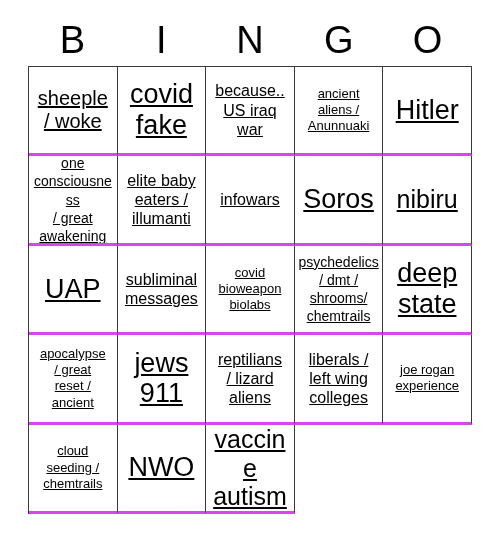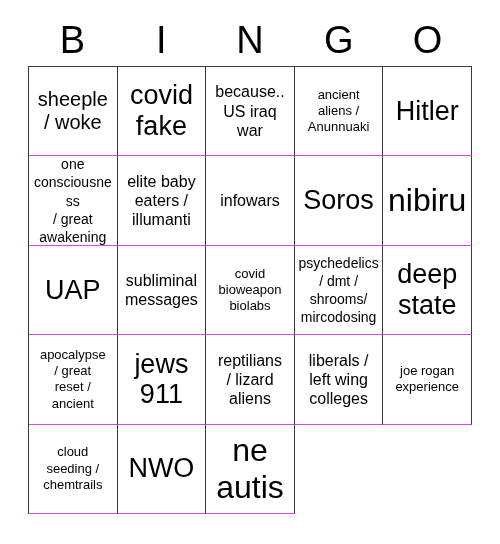--- a/index.html
+++ b/index.html
@@ -56,42 +56,43 @@
     grid-template-columns: repeat(5, 1fr);
     grid-template-rows: repeat(5, 1fr);
     border-top: 1px solid #3a3a3a;
     border-left: 1px solid #3a3a3a;
     box-sizing: border-box;
     background: #ffffff;
   }
 
   .bingo-cell {
     border-right: 1px solid #3a3a3a;
-    border-bottom: 1px solid #d946ef;
+    border-bottom: 3px solid #d946ef;
     box-sizing: border-box;
     display: flex;
     align-items: center;
     justify-content: center;
     text-align: center;
     padding: 2px 3px;
     overflow: hidden;
     background: #ffffff;
+    text-decoration: underline;
   }
 
   .cell-text {
     display: block;
     width: 100%;
     line-height: 1.12;
     word-wrap: break-word;
     white-space: pre-line;
   }
 
   
   .fs-xxl .cell-text { font-size: 27px; line-height: 1.14; }
-  .fs-xl  .cell-text { font-size: 32px; line-height: 1.14; }
+  .fs-xl  .cell-text { font-size: 25px; line-height: 1.14; }
   .fs-lg  .cell-text { font-size: 20px; line-height: 1.15; }
   .fs-md  .cell-text { font-size: 16px; line-height: 1.2;  }
   .fs-sm  .cell-text { font-size: 13px; line-height: 1.25; }
   .fs-xs  .cell-text { font-size: 14px; line-height: 1.3;  }
 </style>
 </head>
 <body>
 
 <div id="card-root">
 
@@ -154,21 +155,21 @@
       </div>
       <div class="bingo-cell fs-sm">
         <span class="cell-text">covid
 bioweapon
 biolabs</span>
       </div>
       <div class="bingo-cell fs-xs">
         <span class="cell-text">psychedelics
 / dmt /
 shrooms/
-mircodosing</span>
+chemtrails</span>
       </div>
       <div class="bingo-cell fs-xxl">
         <span class="cell-text">deep
 state</span>
       </div>
       <div class="bingo-cell fs-sm">
         <span class="cell-text">apocalypse
 / great
 reset /
 ancient</span>

